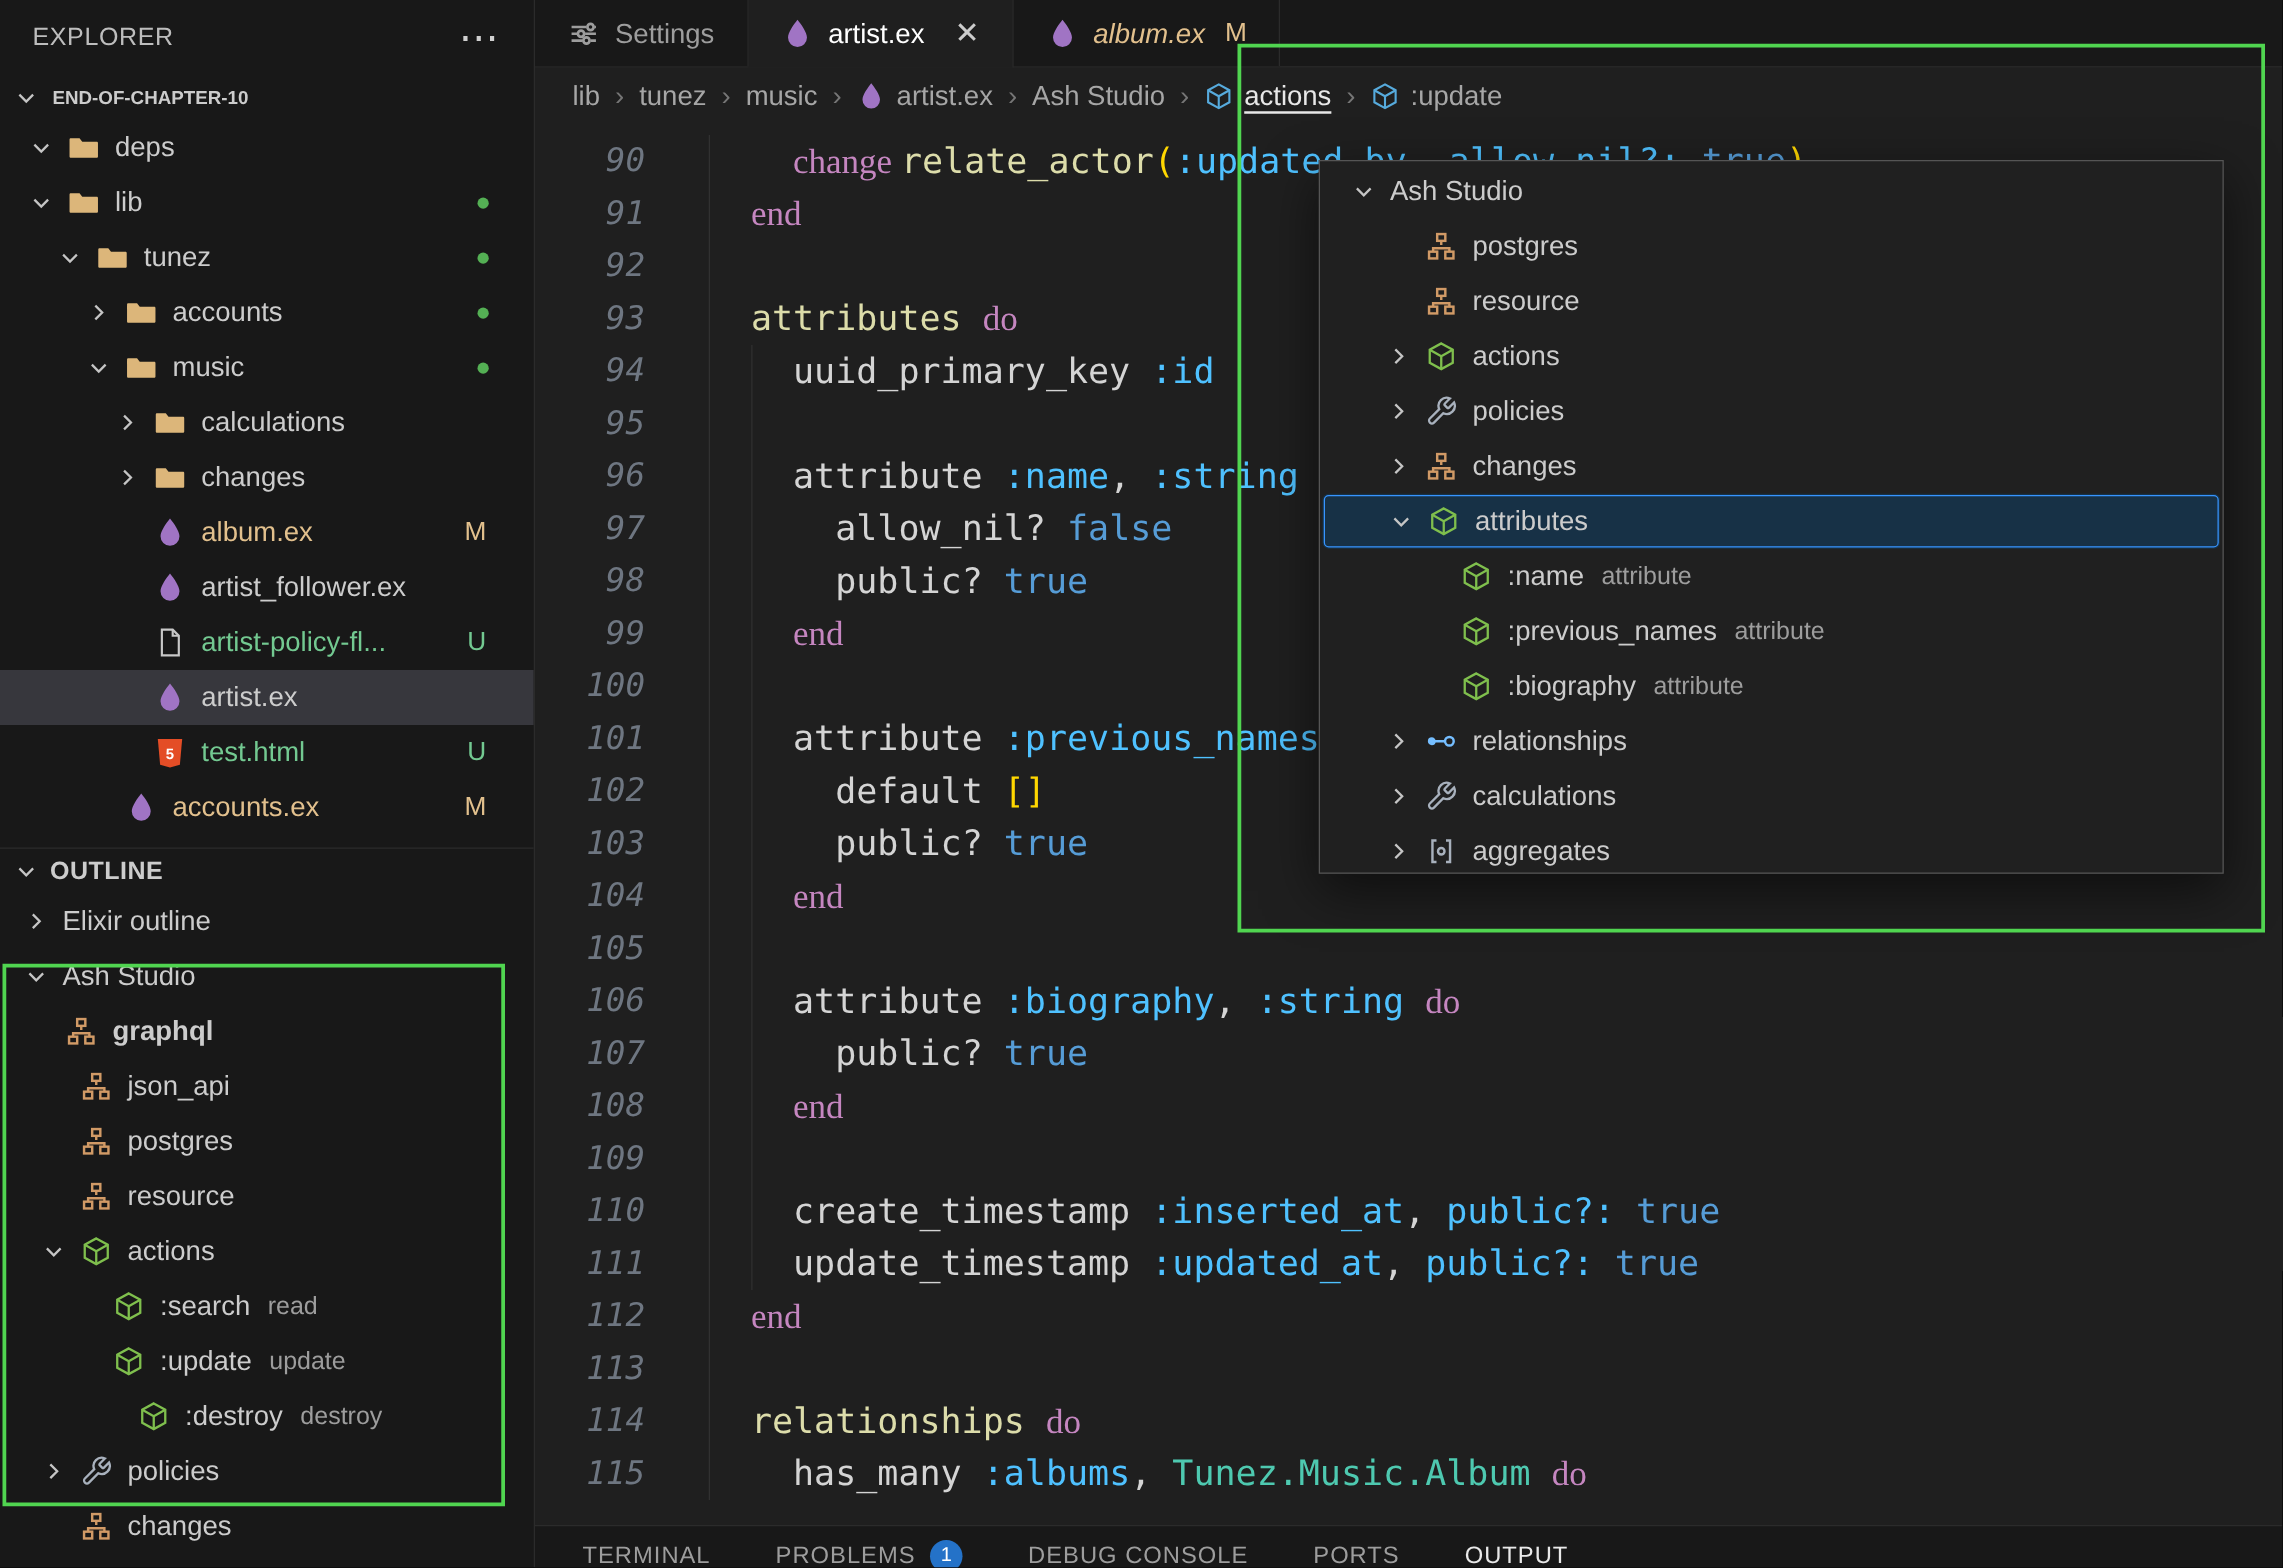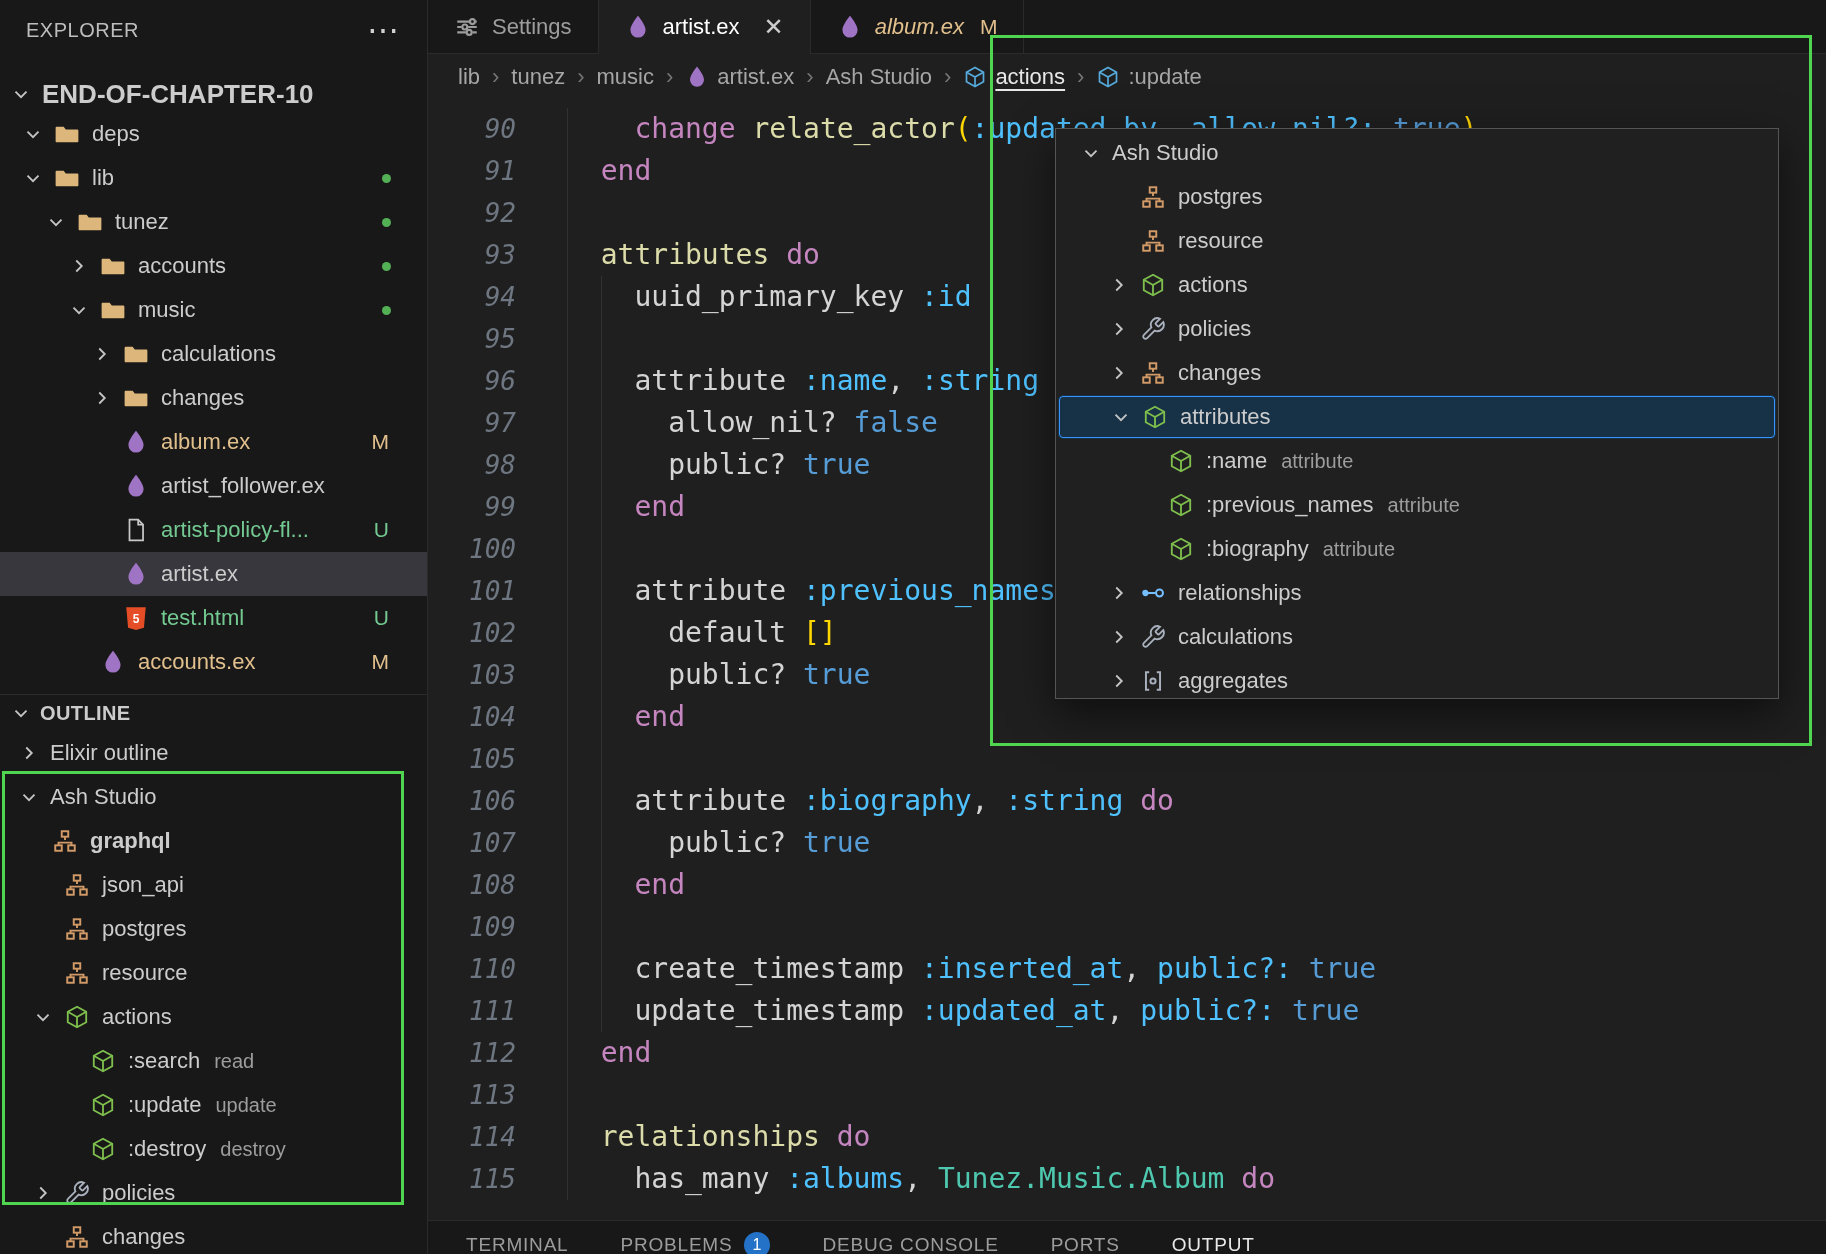--- a/index.html
+++ b/index.html
@@ -17,21 +17,21 @@
   html,body{margin:0;padding:0;background:#000;}
   .app{position:relative;width:1826px;height:1254px;background:var(--bg-edit);
        overflow:hidden;font-family:"Liberation Sans",sans-serif;color:var(--text);}
 
   
   .sidebar{position:absolute;left:0;top:0;width:428px;height:100%;
            background:var(--bg-side);border-right:1px solid var(--border);overflow:hidden;}
   .sb-header{height:60px;display:flex;align-items:center;justify-content:space-between;padding:0 28px 0 26px;}
   .sb-title{font-size:20px;color:#bdbdbd;letter-spacing:.5px;}
   .more{font-size:32px;color:#d0d0d0;line-height:20px;}
-  .project-row{height:36px;display:flex;align-items:center;padding-left:10px;font-weight:700;font-size:26px;margin-top:16px;}
+  .project-row{height:36px;display:flex;align-items:center;padding-left:10px;font-weight:700;font-size:15px;}
   .trow{height:44px;display:flex;align-items:center;font-size:22px;}
   .trow.selected{background:var(--selrow);}
   .chev{width:32px;height:44px;flex:none;display:flex;align-items:center;}
   .chev svg{width:22px;height:22px;}
   .ic{width:26px;height:26px;flex:none;margin-right:12px;display:flex;align-items:center;justify-content:center;}
   .ic svg{width:100%;height:100%;}
   .lbl{white-space:nowrap;color:var(--text);}
   .lbl.modified{color:var(--mod);} .lbl.untracked{color:var(--untracked);}
   .det{margin-left:14px;font-size:20px;color:var(--dim);white-space:nowrap;}
   .fbadge{margin-left:auto;margin-right:38px;font-size:21px;}
@@ -60,21 +60,21 @@
   .crumb .ic{width:24px;height:24px;margin-right:0;}
   .crumb.active .clabel{color:#e8e8e8;text-decoration:underline;text-underline-offset:5px;}
   .csep{color:#767676;}
 
   
   .code{position:absolute;left:428px;top:100px;right:0;bottom:0;background:var(--bg-edit);
         font-family:"DejaVu Sans Mono",monospace;font-size:28px;padding-top:8px;z-index:1;}
   .code-line{display:flex;height:42px;align-items:center;}
   .gutter{width:88px;flex:none;text-align:right;color:var(--cln);font-size:26px;font-style:italic;}
   .line-content{margin-left:51px;white-space:pre;line-height:42px;}
-  .tok.kw{color:var(--ck);} .tok.fn{color:var(--cf);} .tok.atom{color:var(--ca);}
+  .tok.kw{color:var(--ck);font-family:Liberation Serif, serif;} .tok.fn{color:var(--cf);} .tok.atom{color:var(--ca);}
   .tok.bool{color:var(--cb);} .tok.pl{color:var(--cp);} .tok.br{color:var(--cbr);} .tok.type{color:var(--ct);}
   .iguide{position:absolute;width:1px;background:#313131;}
 
   
   .bottom{position:absolute;left:428px;right:0;top:1220px;height:48px;background:var(--bg-side);
           border-top:1px solid var(--border);display:flex;align-items:center;padding-left:38px;gap:52px;z-index:6;}
   .ptab{font-size:19px;letter-spacing:.8px;color:var(--dim);display:flex;align-items:center;gap:12px;}
   .ptab.active{color:#e9e9e9;}
   .pbadge{width:26px;height:26px;border-radius:50%;background:var(--badge-blue);color:#fff;font-size:16px;
           display:flex;align-items:center;justify-content:center;}
@@ -368,21 +368,21 @@
             <span class="chev"></span>
             <span class="ic">
               <svg viewBox="0 0 24 24" fill="none" stroke="#7fbf4d" stroke-width="1.7">
                 <path d="M12 2.5l8.5 4.7v9.6L12 21.5l-8.5-4.7V7.2z"></path>
                 <path d="M12 21.5V12M12 12L3.5 7.2M12 12l8.5-4.8"></path>
               </svg>
             </span>
             <span class="lbl">:update</span>
             <span class="det">update</span>
           </div>
-          <div class="trow" style="padding-left: 58px;">
+          <div class="trow" style="padding-left: 58px; margin-left: 20px;">
             <span class="chev"></span>
             <span class="ic">
               <svg viewBox="0 0 24 24" fill="none" stroke="#7fbf4d" stroke-width="1.7">
                 <path d="M12 2.5l8.5 4.7v9.6L12 21.5l-8.5-4.7V7.2z"></path>
                 <path d="M12 21.5V12M12 12L3.5 7.2M12 12l8.5-4.8"></path>
               </svg>
             </span>
             <span class="lbl">:destroy</span>
             <span class="det">destroy</span>
           </div>

